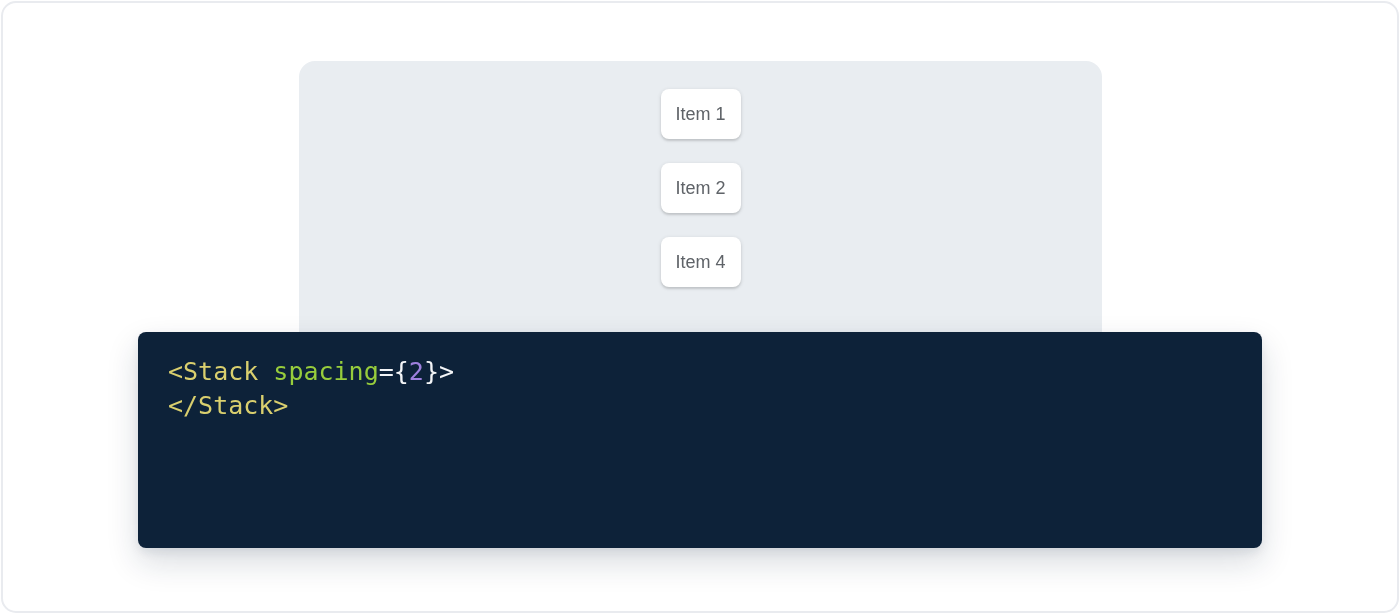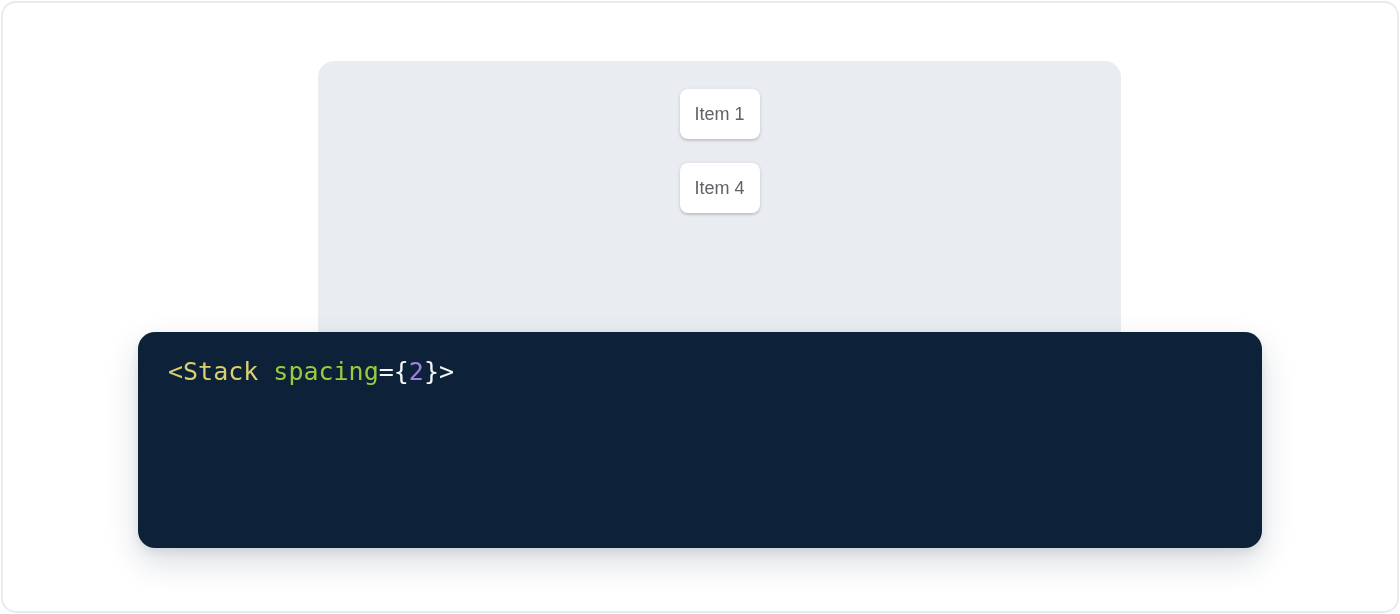--- a/index.html
+++ b/index.html
@@ -26,21 +26,20 @@
     width: 803px;
     height: 292px;
     background: var(--panel-bg, #e9edf1);
     border-radius: 16px;
     box-sizing: border-box;
     display: flex;
     flex-direction: column;
     align-items: center;
     padding-top: 28px;
     gap: 24px;
-    margin-left: 19px;
   }
   .item-card {
     width: 80px;
     height: 50px;
     background: #ffffff;
     border-radius: 8px;
     box-shadow: 0 2px 2px rgba(0,0,0,0.10), 0 1px 4px rgba(0,0,0,0.12);
     display: flex;
     align-items: center;
     justify-content: center;
@@ -49,21 +48,21 @@
     user-select: none;
   }
   .code-block {
     position: absolute;
     left: 138px;
     top: 332px;
     width: 1124px;
     height: 216px;
     box-sizing: border-box;
     background: var(--code-bg, #0d2239);
-    border-radius: 17px;
+    border-radius: 8px;
     padding: 23px 30px;
     box-shadow: 0 14px 32px rgba(16,36,62,0.16), 0 4px 10px rgba(16,36,62,0.08);
     font-family: "DejaVu Sans Mono", monospace;
     font-size: 25px;
     line-height: 34px;
   }
   .code-line { white-space: pre; }
   .tok-tag    { color: var(--c-tag); }
   .tok-attr   { color: var(--c-attr); }
   .tok-number { color: var(--c-number); }
@@ -73,21 +72,25 @@
 </head>
 <body>
 
 <div class="frame"></div>
 
 <div class="demo-panel">
   <div class="item-card">
     <span>Item 1</span>
   </div>
   <div class="item-card">
+    <span>Item 2</span>
+  </div>
+  <div class="item-card">
     <span>Item 4</span>
   </div>
 </div>
 
 <div class="code-block">
   <div id="code">
       <div class="code-line"><span class="tok-tag">&lt;Stack </span><span class="tok-attr">spacing</span><span class="tok-punct">={</span><span class="tok-number">2</span><span class="tok-punct">}</span><span class="tok-punct">&gt;</span></div>
+      <div class="code-line"><span class="tok-tag">&lt;/Stack&gt;</span></div>
     </div>
 </div>
 
 </body></html>

